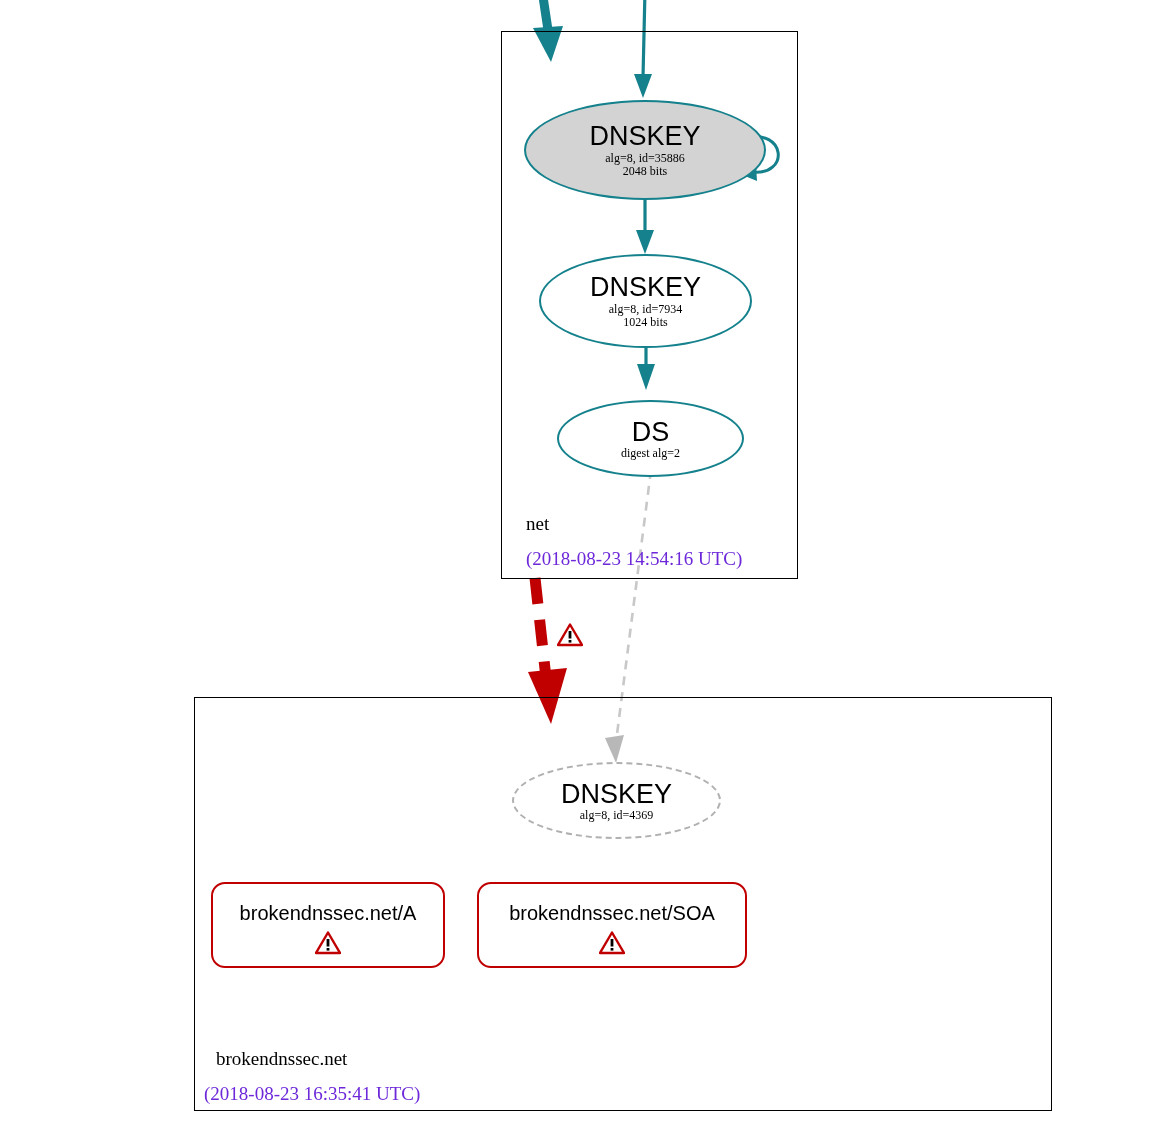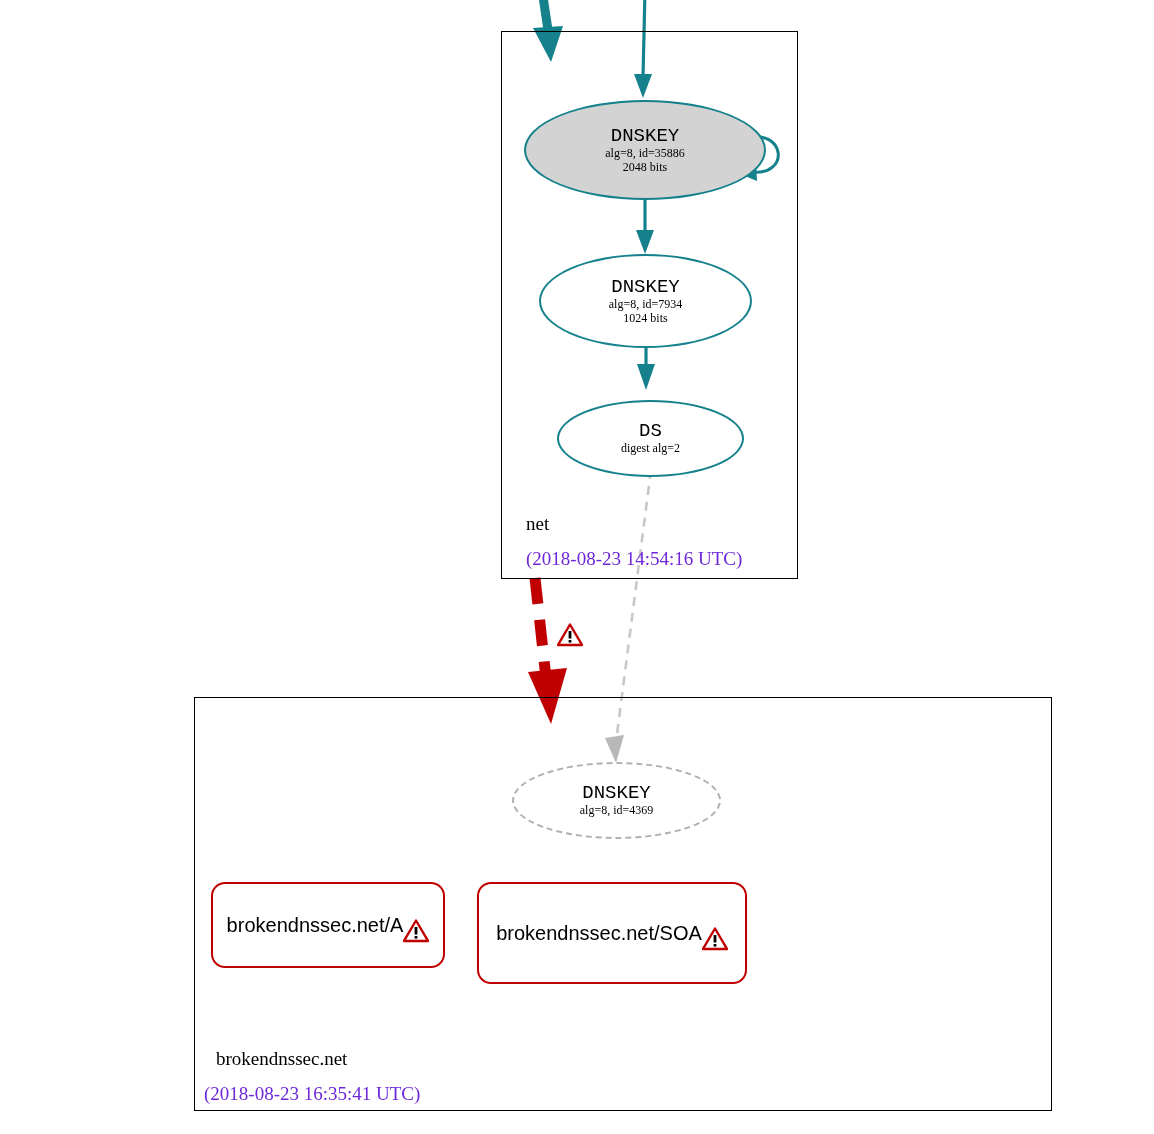--- a/index.html
+++ b/index.html
@@ -41,22 +41,22 @@
     position: absolute;
     display: flex;
     flex-direction: column;
     align-items: center;
     justify-content: center;
     box-sizing: border-box;
     text-align: center;
     line-height: 1.12;
   }
   .node .t1 {
-    font-family: Liberation Mono, monospace;
-    font-size: 19px;
+    font-family: Liberation Sans, sans-serif;
+    font-size: 27px;
     color: #000000;
   }
   .node .t2, .node .t3 {
     font-family: "Liberation Serif", serif;
     font-size: 12px;
     color: #000000;
   }
   .ellipse-secure {
     border: 2.5px solid #14818c;
     border-radius: 50%;
@@ -72,21 +72,21 @@
     border-radius: 50%;
     background: #ffffff;
   }
   .rrset-box {
     position: absolute;
     border: 2.5px solid #c00000;
     border-radius: 14px;
     background: #ffffff;
     box-sizing: border-box;
     display: flex;
-    flex-direction: row;
+    flex-direction: column;
     align-items: center;
     justify-content: center;
   }
   .rrset-box .label {
     font-family: "Liberation Sans", sans-serif;
     font-size: 20px;
     color: #000000;
     white-space: nowrap;
   }
   svg.layer {
@@ -196,21 +196,21 @@
 
   <div class="rrset-box" style="left:211px; top:882px; width:234px; height:86px;">
     <div class="label">brokendnssec.net/A</div>
     <svg class="warn" style="position:relative; left:0; top:6px;" viewBox="0 0 26 24">
       <path d="M13 1.5 L25 22 L1 22 Z" fill="#ffffff" stroke="#c00000" stroke-width="2.4" stroke-linejoin="round"></path>
       <rect x="11.6" y="8" width="2.8" height="7.5" fill="#000000"></rect>
       <rect x="11.6" y="17" width="2.8" height="2.6" fill="#000000"></rect>
     </svg>
   </div>
 
-  <div class="rrset-box" style="left:477px; top:882px; width:270px; height:102px;">
+  <div class="rrset-box" style="left:477px; top:882px; width:270px; height:86px;">
     <div class="label">brokendnssec.net/SOA</div>
     <svg class="warn" style="position:relative; left:0; top:6px;" viewBox="0 0 26 24">
       <path d="M13 1.5 L25 22 L1 22 Z" fill="#ffffff" stroke="#c00000" stroke-width="2.4" stroke-linejoin="round"></path>
       <rect x="11.6" y="8" width="2.8" height="7.5" fill="#000000"></rect>
       <rect x="11.6" y="17" width="2.8" height="2.6" fill="#000000"></rect>
     </svg>
   </div>
 
 
 </div>

